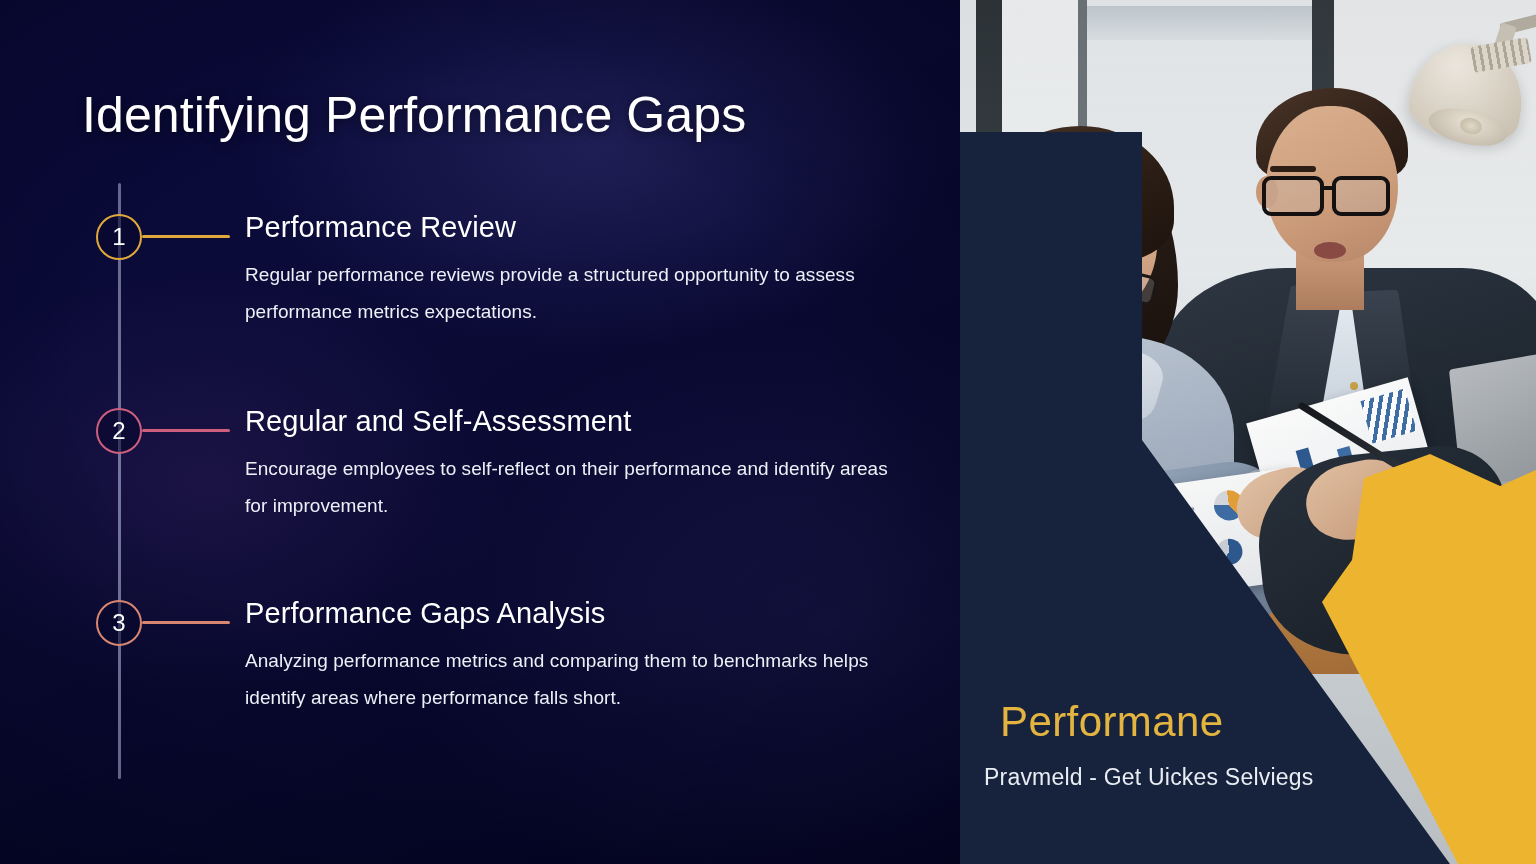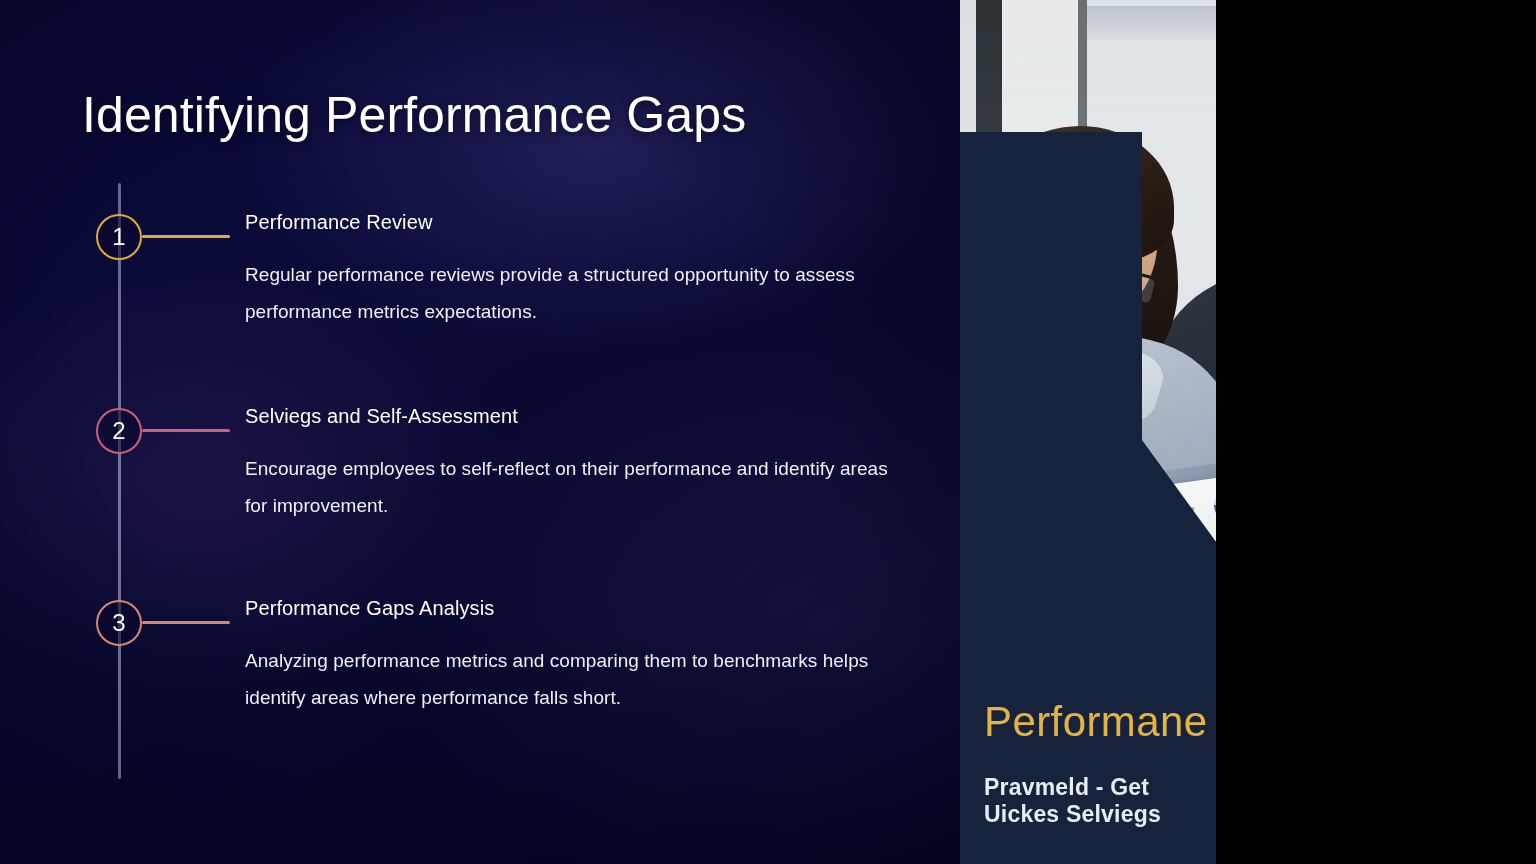--- a/index.html
+++ b/index.html
@@ -4,21 +4,21 @@
 <style>
   * { margin:0; padding:0; box-sizing:border-box; }
   html,body{ background:#000; }
   body{
     width:1536px; height:864px;
     font-family:"Liberation Sans", sans-serif;
     overflow:hidden;
   }
   .slide{
     position:relative;
-    width:1216px; height:864px;
+    width:1536px; height:864px;
     background:#050530;
     overflow:hidden;
   }
 
   
   .left-panel{
     position:absolute; left:0; top:0;
     width:960px; height:864px;
     background:
       radial-gradient(ellipse 520px 300px at 62% 17%, rgba(58,58,128,.42) 0%, rgba(30,30,88,0) 68%),
@@ -62,21 +62,21 @@
     font-size:24px; color:#ffffff; font-weight:400;
     line-height:1;
   }
   .t-connector{
     position:absolute; left:142px; top:21px;
     width:88px; height:3px;
     background:#e0a93c; border-radius:2px;
   }
   .t-heading{
     position:absolute; left:245px; top:-3px;
-    font-size:20px; font-weight:400; color:#ffffff;
+    font-size:29px; font-weight:400; color:#ffffff;
     white-space:nowrap; letter-spacing:.1px;
   }
   .t-body{
     position:absolute; left:245px; top:42px;
     width:670px;
     font-size:19px; font-weight:400; color:#eef0f8;
     line-height:1.95;
     letter-spacing:.05px;
   }
 
@@ -370,25 +370,25 @@
     background:#EDB42F;
     clip-path:polygon(576px 208px, 576px 864px, 498px 864px, 362px 602px, 392px 560px, 404px 478px, 470px 454px, 540px 486px, 576px 470px);
   }
 
   .brand{
     position:absolute; left:984px; top:700px;
     z-index:5;
   }
   .brand-name{
     font-size:42px; font-weight:400; color:#E3B43F;
-    letter-spacing:.4px; line-height:1.05;
+    letter-spacing:.4px; line-height:1.05;margin-left:16px;
   }
   .brand-tag{
-    margin-top:30px;
-    font-size:23px; font-weight:700; color:#E8ECF3;
+    margin-top:20px;
+    font-size:23px; font-weight:400; color:#E8ECF3;
     letter-spacing:.2px;
   }
 </style>
 </head>
 <body>
 
 <div class="slide">
 
   <div class="left-panel">
     <div class="vignette"></div>
@@ -406,21 +406,21 @@
       <div class="t-connector" style="background:#E0A93C"></div>
       <div class="t-heading">Performance Review</div>
       <div class="t-body">Regular performance reviews provide a structured opportunity to assess performance metrics expectations.</div>
     </div>
 
     <div class="t-item i1">
       <div class="t-marker" style="border-color:#CE5E7E">
         <span>2</span>
       </div>
       <div class="t-connector" style="background:#CE5E7E"></div>
-      <div class="t-heading">Selviegs and Self-Assessment</div>
+      <div class="t-heading">Regular and Self-Assessment</div>
       <div class="t-body">Encourage employees to self-reflect on their performance and identify areas for improvement.</div>
     </div>
 
     <div class="t-item i2">
       <div class="t-marker" style="border-color:#D98670">
         <span>3</span>
       </div>
       <div class="t-connector" style="background:#D98670"></div>
       <div class="t-heading">Performance Gaps Analysis</div>
       <div class="t-body">Analyzing performance metrics and comparing them to benchmarks helps identify areas where performance falls short.</div>

